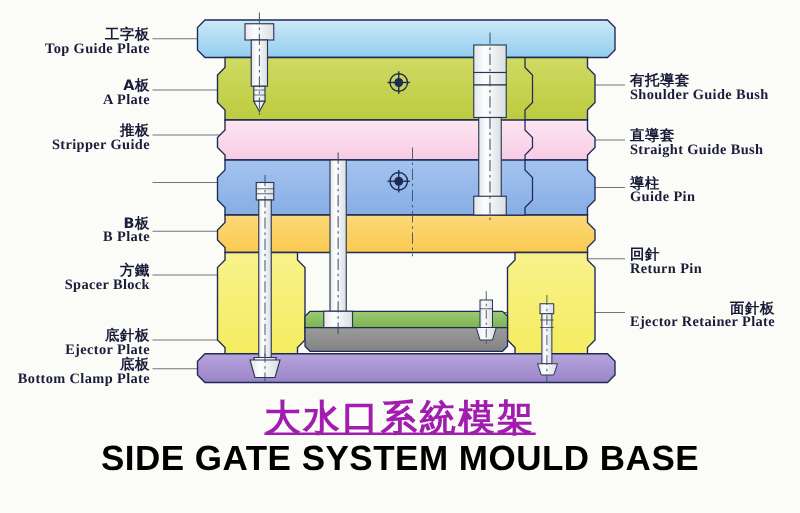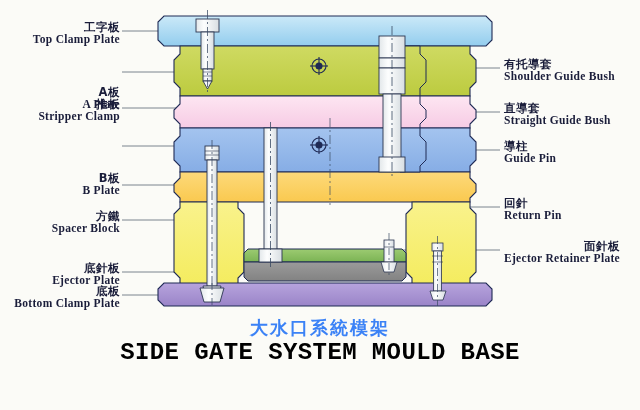--- a/index.html
+++ b/index.html
@@ -38,29 +38,30 @@
   .label.left{text-align:right;}
 
   
   .title-block{
     position:absolute;
     left:0;right:0;
     text-align:center;
   }
   .title-cn{
     font-family:"DejaVu Sans", sans-serif;
-    font-size:18px;
-    font-weight:700;
-    color:#3b82f6;
+    font-size:29px;
+    font-weight:700;
+    color:#a21caf;
     letter-spacing:2px;
     line-height:1.15;
+    text-decoration:underline;
   }
   .title-en{
-    font-family:Liberation Mono, monospace;
-    font-size:24px;
+    font-family:Liberation Sans, sans-serif;
+    font-size:28px;
     font-weight:700;
     color:#000;
     letter-spacing:0.4px;
     line-height:1.15;
   }
 </style>
 </head>
 <body>
 
 <div id="root">
@@ -222,29 +223,29 @@
       <line x1="310" y1="145" x2="328" y2="145"></line>
       <line x1="319" y1="136" x2="319" y2="154"></line>
     </g>
 
     <line x1="330" y1="118" x2="330" y2="205" stroke="#394a63" stroke-width="0.7" stroke-dasharray="9,3,2,3"></line>
 
   </svg>
 
   <div class="label left" style="right:520px;top:21px;">
     <span class="cn">工字板</span>
-    <span class="en">Top Clamp Plate</span>
-  </div>
-  <div class="label left" style="right:520px;top:62px;margin-top:24px;">
+    <span class="en">Top Guide Plate</span>
+  </div>
+  <div class="label left" style="right:520px;top:62px;">
     <span class="cn">A板</span>
     <span class="en">A Plate</span>
   </div>
   <div class="label left" style="right:520px;top:98px;">
     <span class="cn">推板</span>
-    <span class="en">Stripper Clamp</span>
+    <span class="en">Stripper Guide</span>
   </div>
   <div class="label left" style="right:520px;top:136px;margin-top:36px;">
     <span class="cn">B板</span>
     <span class="en">B Plate</span>
   </div>
   <div class="label left" style="right:520px;top:210px;">
     <span class="cn">方鐵</span>
     <span class="en">Spacer Block</span>
   </div>
   <div class="label left" style="right:520px;top:285px;">

